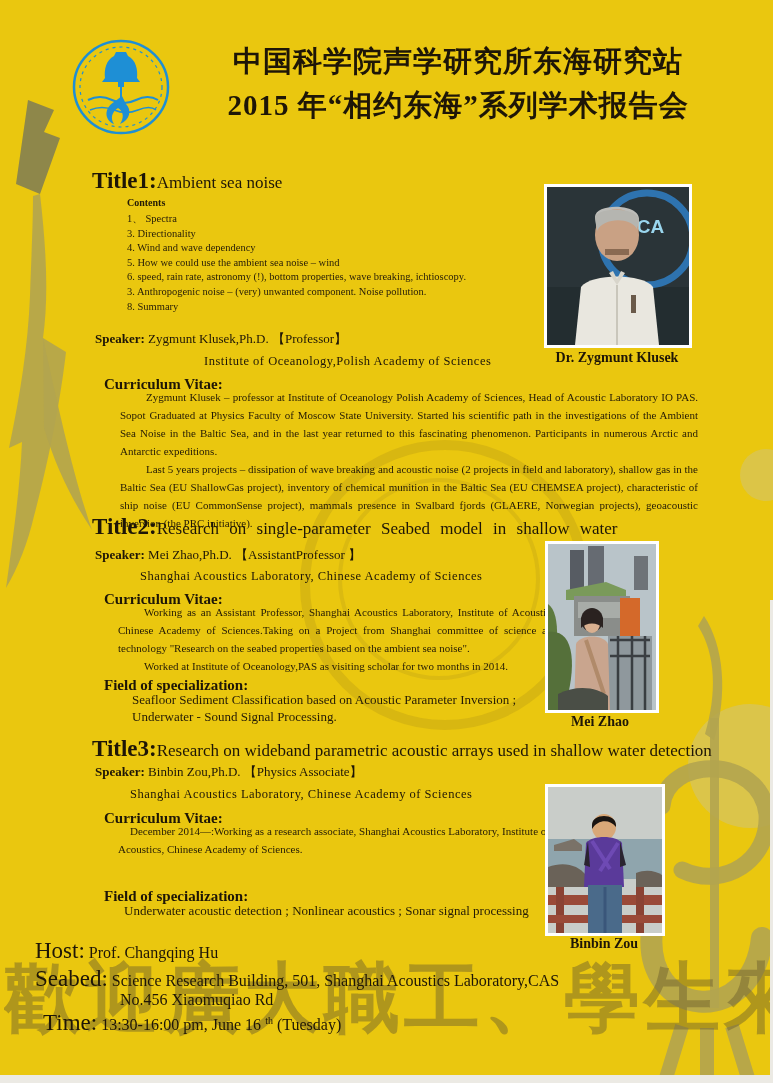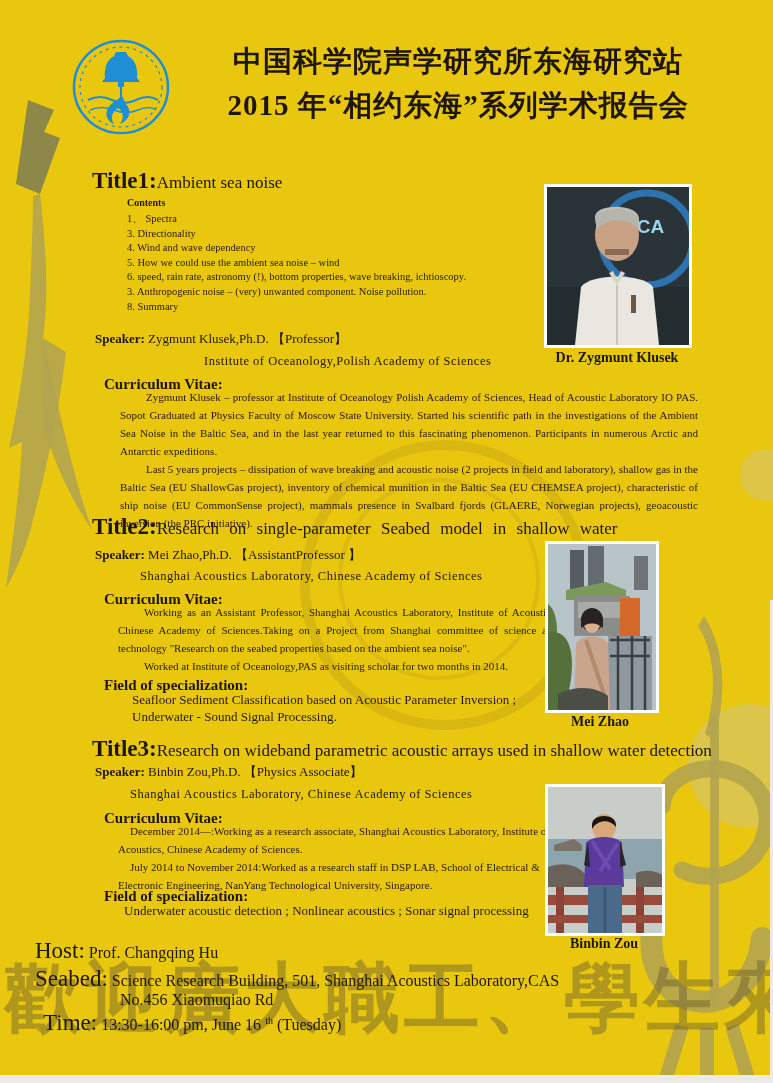--- a/index.html
+++ b/index.html
@@ -177,21 +177,20 @@
     <span class="title-label">Title3:</span><span class="title-text">Research on wideband parametric acoustic arrays used in shallow water detection</span>
   </div>
   <div class="abs content speaker-row" style="left:95px;top:763px;">
     <span class="speaker-label">Speaker:</span>
     <span>Binbin  Zou,Ph.D. 【Physics  Associate】</span>
   </div>
   <div class="abs content affil" style="left:130px;top:787px;">Shanghai Acoustics Laboratory, Chinese Academy of Sciences</div>
   <div class="abs content cv-label" style="left:104px;top:810px;">Curriculum Vitae:</div>
   <div class="abs content cv-text" style="left:118px;top:822px;width:432px;text-align:left;">
     <p style="text-indent:12px;">December 2014—:Working as a research associate, Shanghai Acoustics Laboratory, Institute of Acoustics, Chinese Academy of Sciences.</p>
-    <p style="text-indent:12px;">July 2014 to November 2014:Worked as a research staff in DSP LAB, School of Electrical &amp; Electronic Engineering, NanYang Technological University, Singapore.</p>
   </div>
   <div class="abs content cv-label" style="left:104px;top:888px;">Field of specialization:</div>
   <div class="abs content field-text" style="left:124px;top:902px;width:430px;">Underwater acoustic detection ; Nonlinear acoustics ; Sonar signal processing</div>
 
   <div class="abs photo-frame" style="left:545px;top:784px;">
     <svg width="114" height="146" viewBox="0 0 114 146">
       <rect width="114" height="146" fill="#C9CDC9"></rect>
       <rect y="52" width="114" height="40" fill="#8FA5AD"></rect>
       <path d="M6,58 L26,52 L34,58 L34,64 L6,64 Z" fill="#7A7268"></path>
       <path d="M0,80 C16,74 30,78 38,88 L38,100 L0,100 Z" fill="#6A6258"></path>

